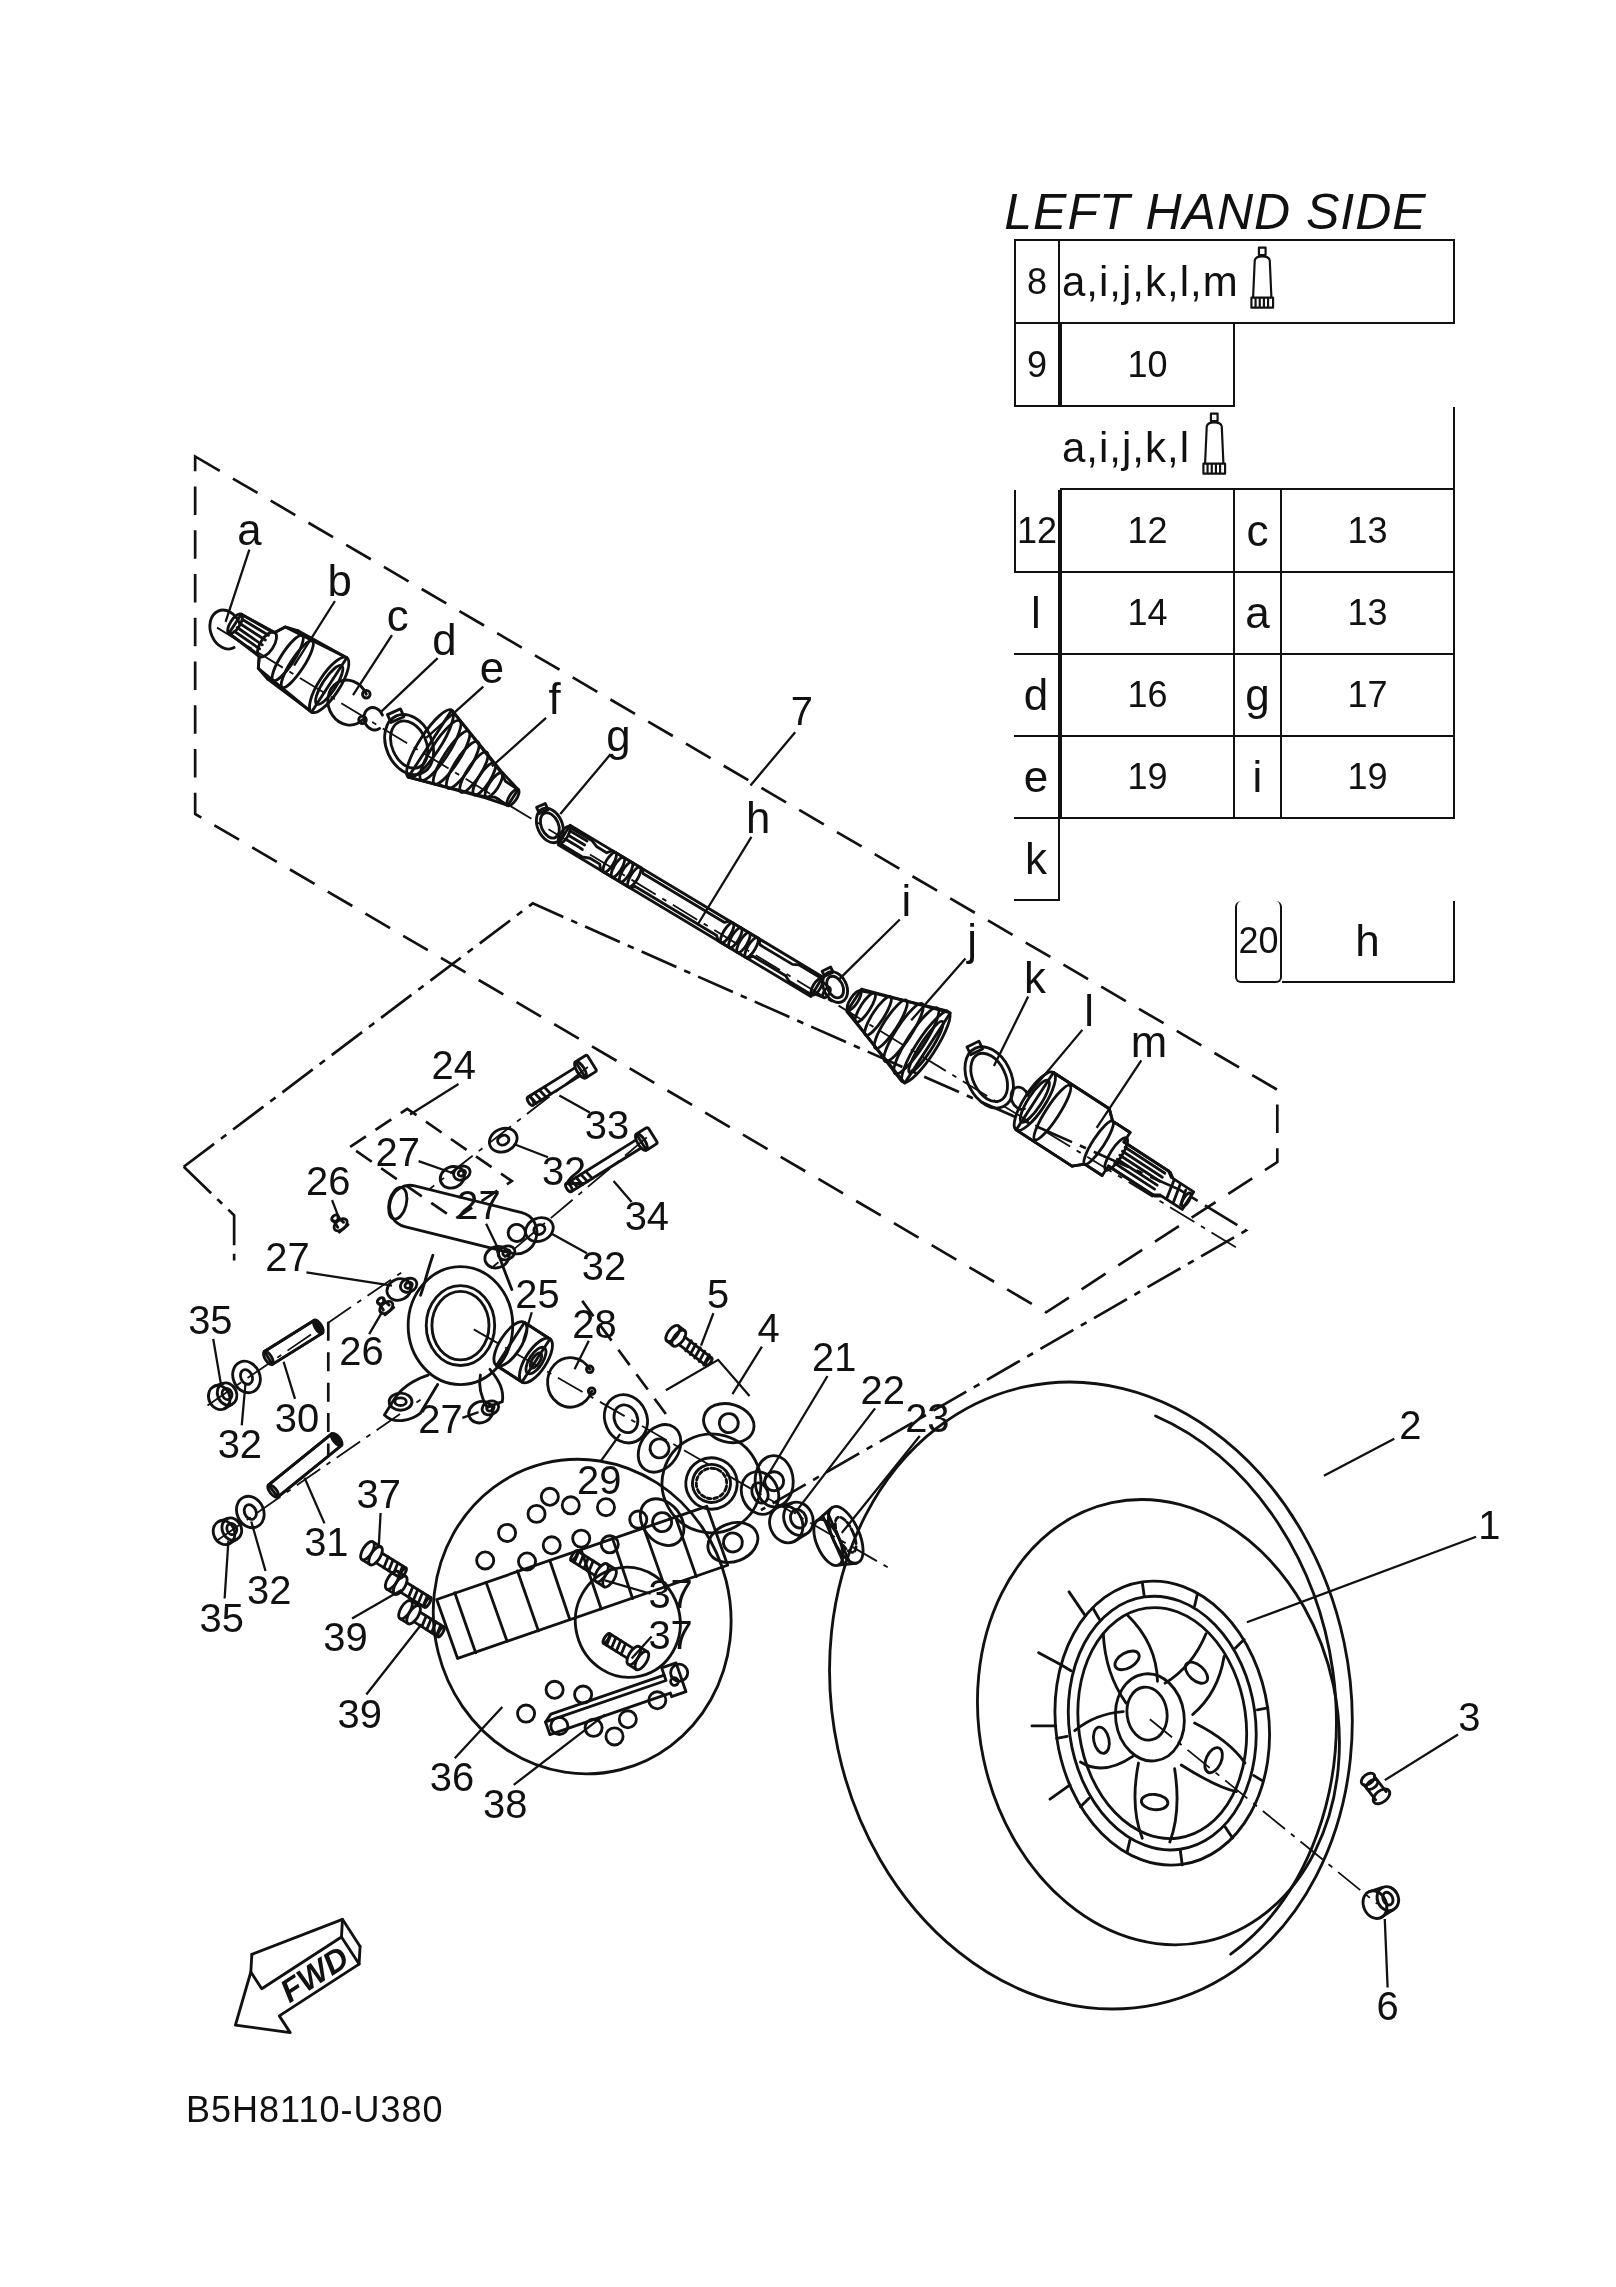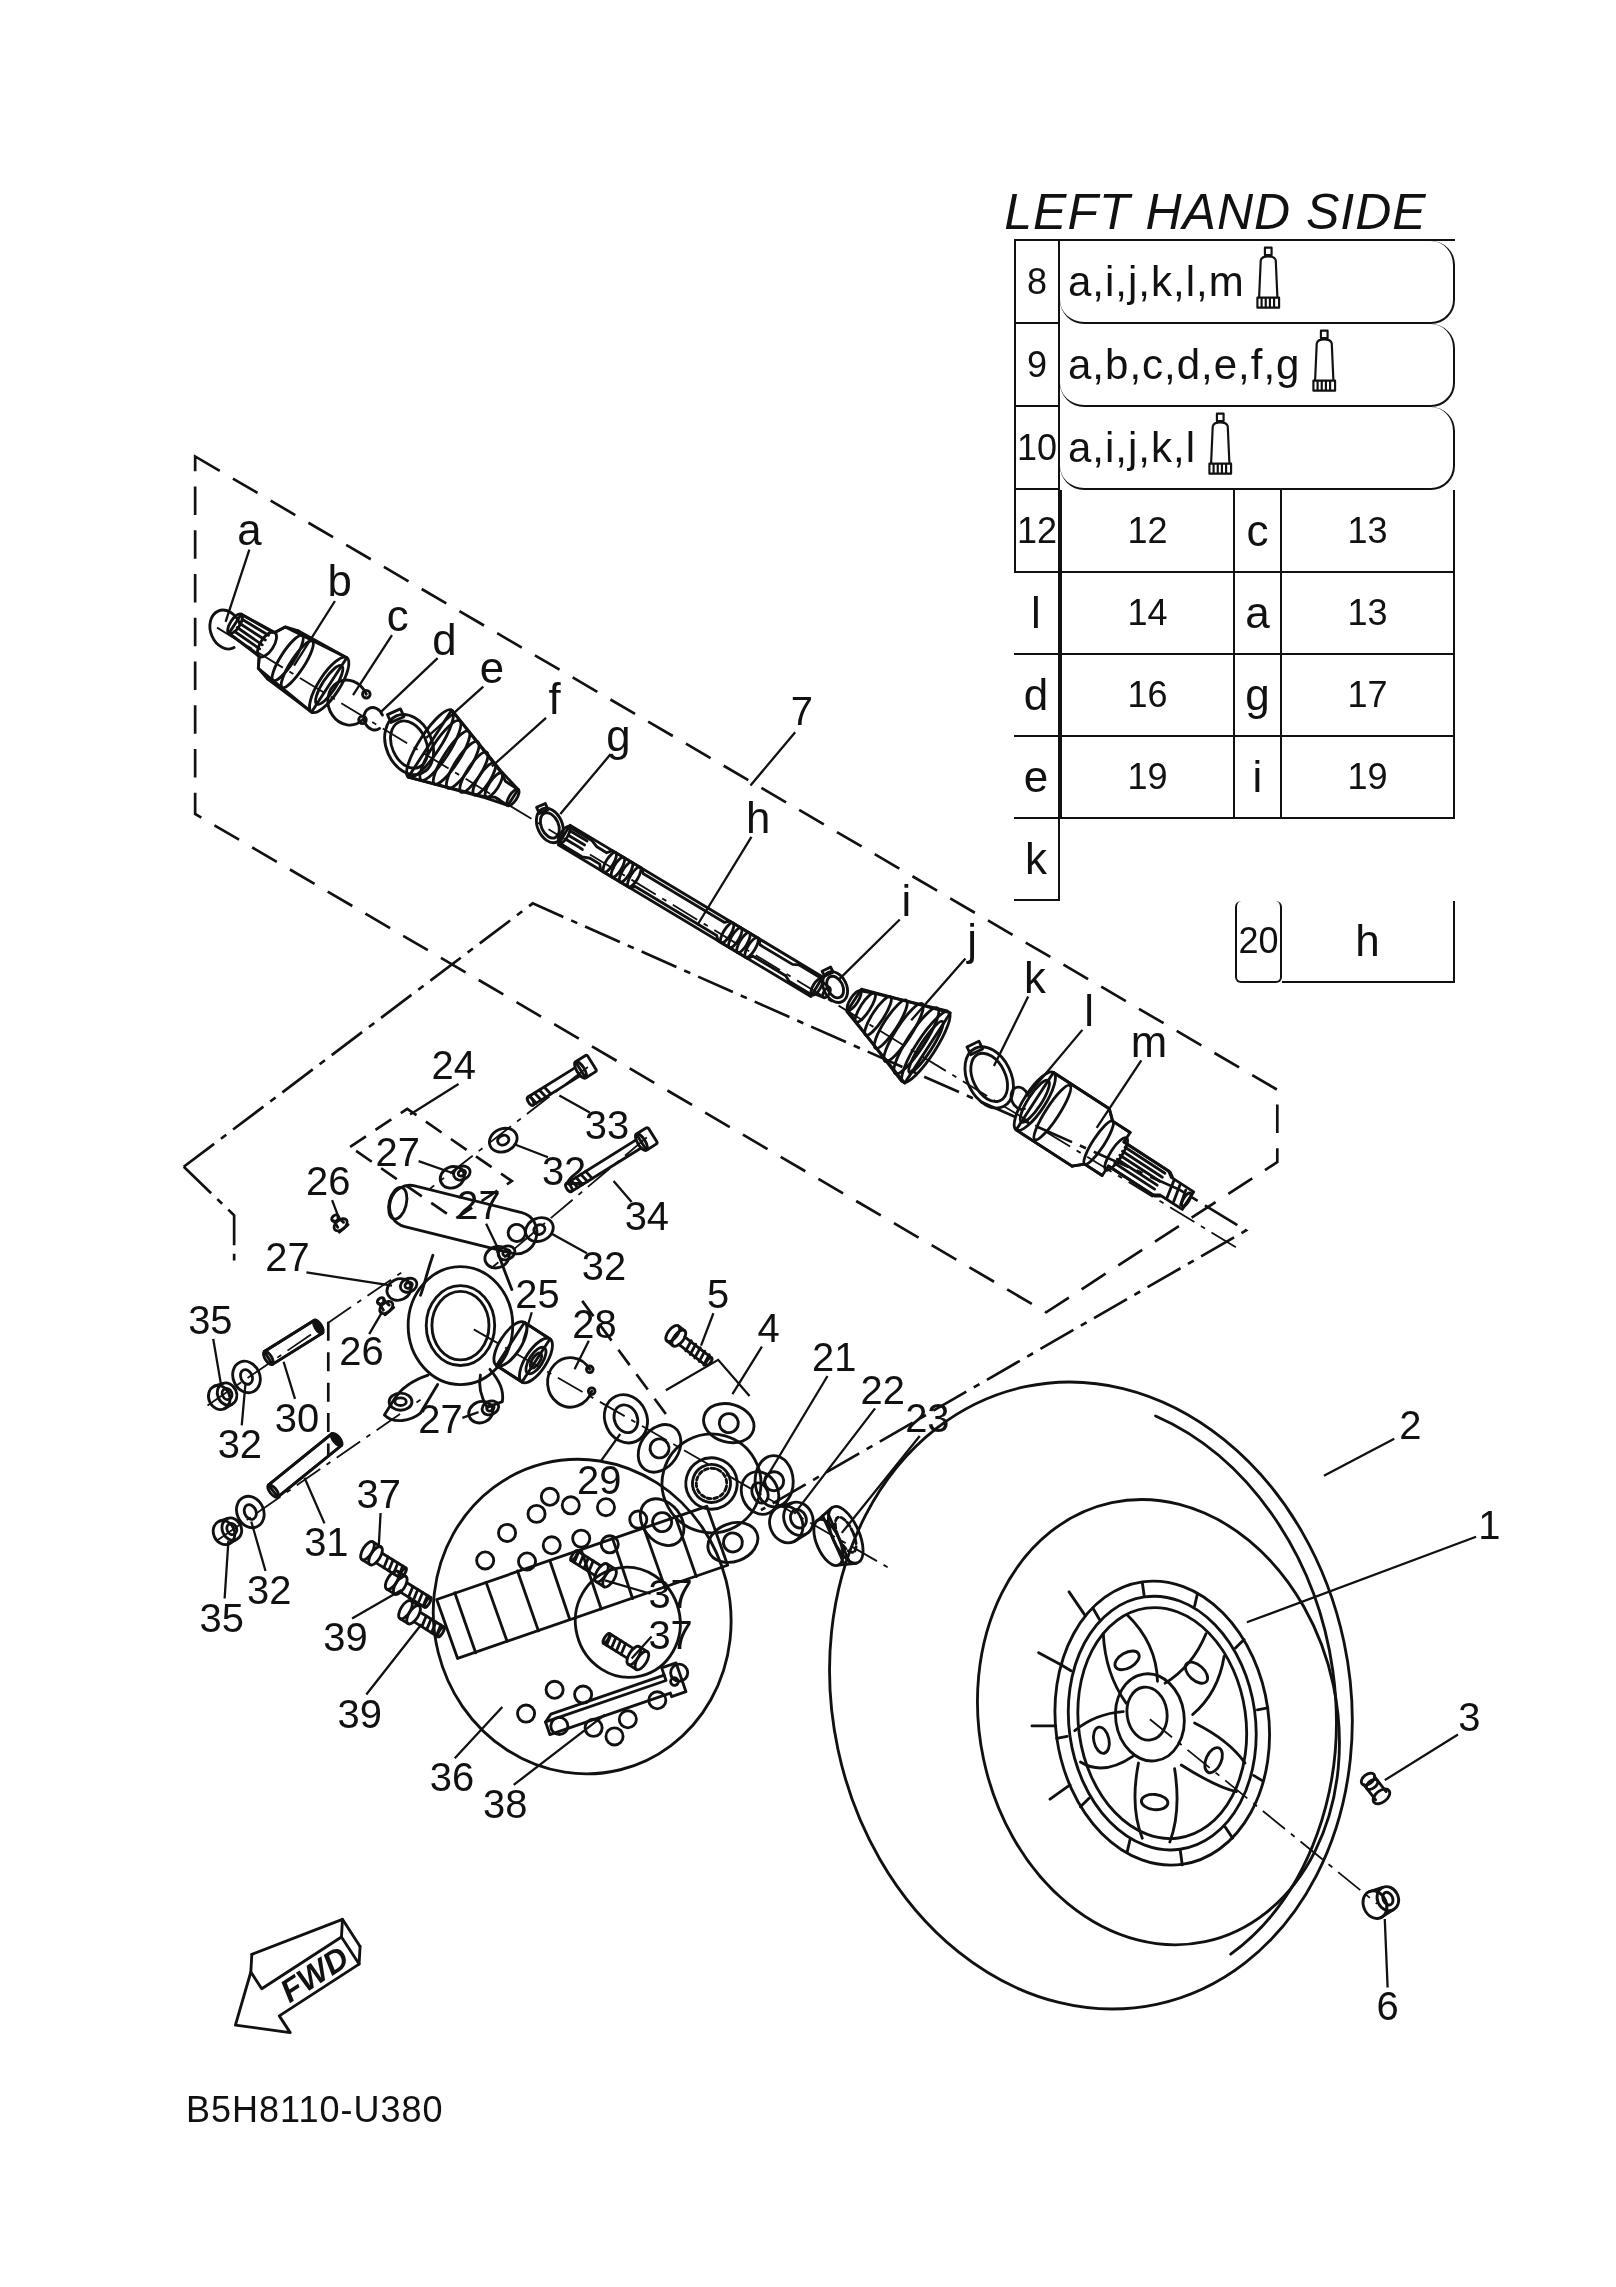--- a/index.html
+++ b/index.html
@@ -27,22 +27,22 @@
   .code{position:absolute;left:186px;top:2045px;font-size:36px;letter-spacing:1px;margin-top:44px;}
   
   .ref{position:absolute;left:1014px;top:239px;display:grid;
        grid-template-columns:46px 175px 47px 173px;
        grid-template-rows:83px 83px 83px 83px 82px 82px 82px 82px 82px;
        border-top:2.9px solid #111;box-sizing:border-box;}
   .cell{border-right:2.9px solid #111;border-bottom:2.9px solid #111;box-sizing:border-box;
         display:flex;align-items:center;justify-content:center;overflow:hidden;}
   .cell.bl{border-left:2.9px solid #111;}
   .cell.num{font-size:36px;}
-  .cell.flet{grid-column:2/5;justify-content:flex-start;padding-left:8px;gap:9.5px;
-             font-size:42px;letter-spacing:1px;border-radius:24px;}
+  .cell.flet{grid-column:2/5;justify-content:flex-start;padding-left:2px;gap:9.5px;
+             font-size:42px;letter-spacing:1px;}
   .cell.slet{font-size:44px;}
   .cell.ghost{grid-column:1/3;border:none;}
   .tube{width:28.5px;height:65px;flex:0 0 auto;margin-top:-5.7px;}
   .tube path{stroke:#111;stroke-width:2.6;fill:#fff;stroke-linejoin:round;}
 </style>
 </head>
 <body>
 
 <div class="page">
 
@@ -542,26 +542,20 @@
 
 <div class="ref">
   <div class="cell num bl">8</div>
   <div class="cell flet">
     <span>a,i,j,k,l,m</span>
     <svg class="tube" viewBox="0 0 34 78">
           <path d="M13,2 h8 v9 h-8 Z M8,17 C10,11 24,11 26,17 M8,17 L6,62 M26,17 L28,62 M4,62 h26 v12 h-26 Z M9,62 v12 M14,62 v12 M19,62 v12 M24,62 v12"></path>
         </svg>
   </div>
   <div class="cell num bl">9</div>
-  <div class="cell flet">
-    <span>a,b,c,d,e,f,g</span>
-    <svg class="tube" viewBox="0 0 34 78">
-          <path d="M13,2 h8 v9 h-8 Z M8,17 C10,11 24,11 26,17 M8,17 L6,62 M26,17 L28,62 M4,62 h26 v12 h-26 Z M9,62 v12 M14,62 v12 M19,62 v12 M24,62 v12"></path>
-        </svg>
-  </div>
   <div class="cell num bl">10</div>
   <div class="cell flet">
     <span>a,i,j,k,l</span>
     <svg class="tube" viewBox="0 0 34 78">
           <path d="M13,2 h8 v9 h-8 Z M8,17 C10,11 24,11 26,17 M8,17 L6,62 M26,17 L28,62 M4,62 h26 v12 h-26 Z M9,62 v12 M14,62 v12 M19,62 v12 M24,62 v12"></path>
         </svg>
   </div>
   <div class="cell num bl">12</div>
 
   <div class="cell num bl">12</div>

